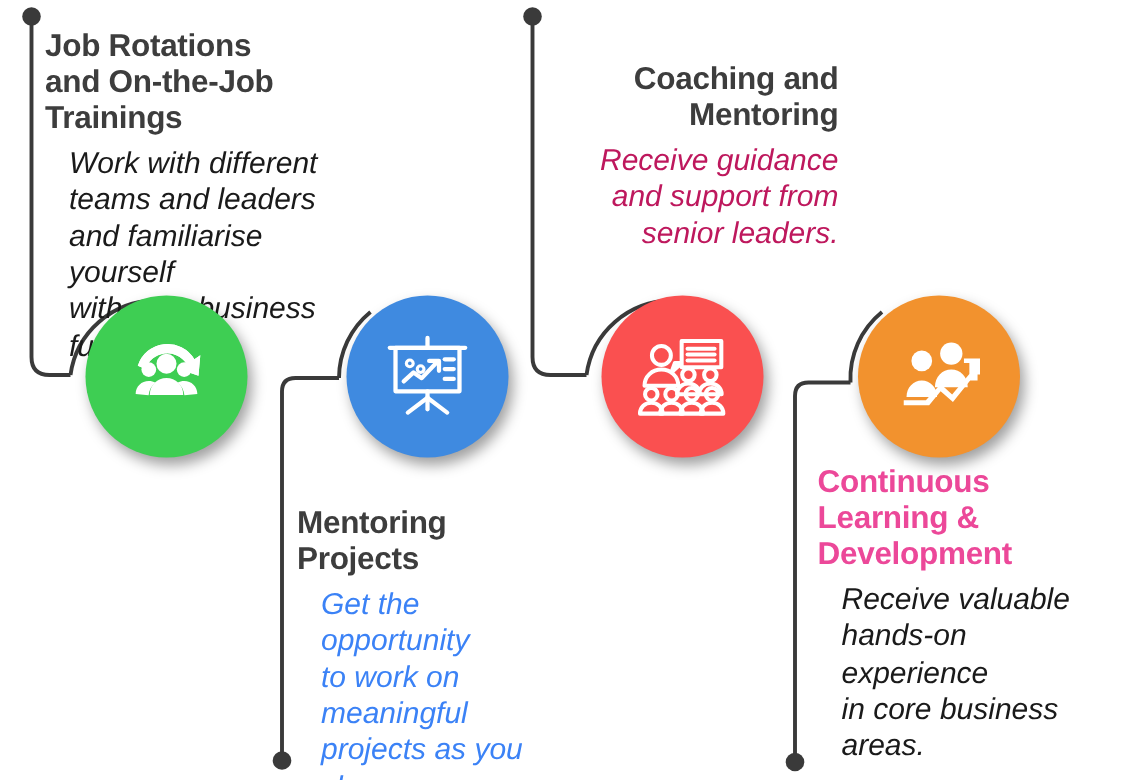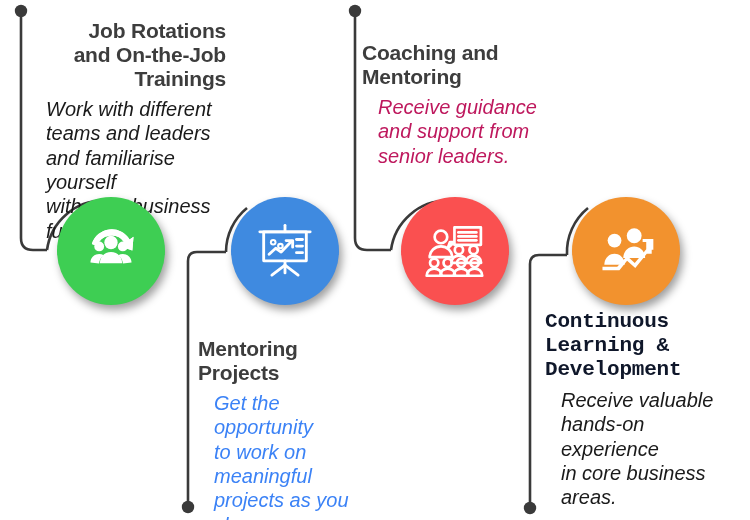--- a/index.html
+++ b/index.html
@@ -63,21 +63,21 @@
     display: block;
   }
   
   #node-1 { left: 57px;  top: 197px; }
   #node-2 { left: 231px; top: 197px; }
   #node-3 { left: 401px; top: 197px; }
   #node-4 { left: 572px; top: 197px; }
 
   #block-1 { left: 30px;  top: 19px;  width: 196px; }
   #block-2 { left: 198px; top: 337px; width: 180px; }
-  #block-3 { left: 362px; top: 41px;  width: 185px; }
+  #block-3 { left: 374px; top: 41px;  width: 185px; text-align: right; }
   #block-4 { left: 545px; top: 310px; width: 196px; }
 </style>
 </head>
 <body>
 
 <div id="canvas" style="background: rgb(255, 255, 255);">
 
   <svg id="connectors" viewBox="0 0 750 520">
     <g fill="none" stroke="#3a3a3a" stroke-width="2.6" stroke-linecap="butt">
 
@@ -96,21 +96,21 @@
     </g>
     <g fill="#3a3a3a">
       <circle cx="21" cy="11" r="6.2"></circle>
       <circle cx="188" cy="507" r="6.2"></circle>
       <circle cx="355" cy="11" r="6.2"></circle>
       <circle cx="530" cy="508" r="6.2"></circle>
     </g>
   </svg>
 
   <div class="block" id="block-1">
-    <div class="block-title" style="color: rgb(61, 61, 61); text-align: right;">Job Rotations
+    <div class="block-title" style="color: rgb(61, 61, 61);">Job Rotations
 and On-the-Job
 Trainings</div>
     <div class="block-body" style="color: rgb(26, 26, 26);">Work with different
 teams and leaders
 and familiarise yourself
 with core business
 functions.</div>
   </div>
 
   <div class="block" id="block-2">
@@ -125,21 +125,21 @@
 
   <div class="block" id="block-3">
     <div class="block-title" style="color: rgb(61, 61, 61);">Coaching and
 Mentoring</div>
     <div class="block-body" style="color: #be185d;">Receive guidance
 and support from
 senior leaders.</div>
   </div>
 
   <div class="block" id="block-4">
-    <div class="block-title" style="color: #0f172a; font-family: Liberation Mono, monospace;">Continuous
+    <div class="block-title" style="color: #ec4899;">Continuous
 Learning &amp;
 Development</div>
     <div class="block-body" style="color: rgb(26, 26, 26);">Receive valuable
 hands-on experience
 in core business areas.</div>
   </div>
 
   <div class="icon-node" id="node-1" style="background:#3ECE53;">
     <svg width="70" height="70" viewBox="0 0 64 64">
       <g fill="#ffffff">

